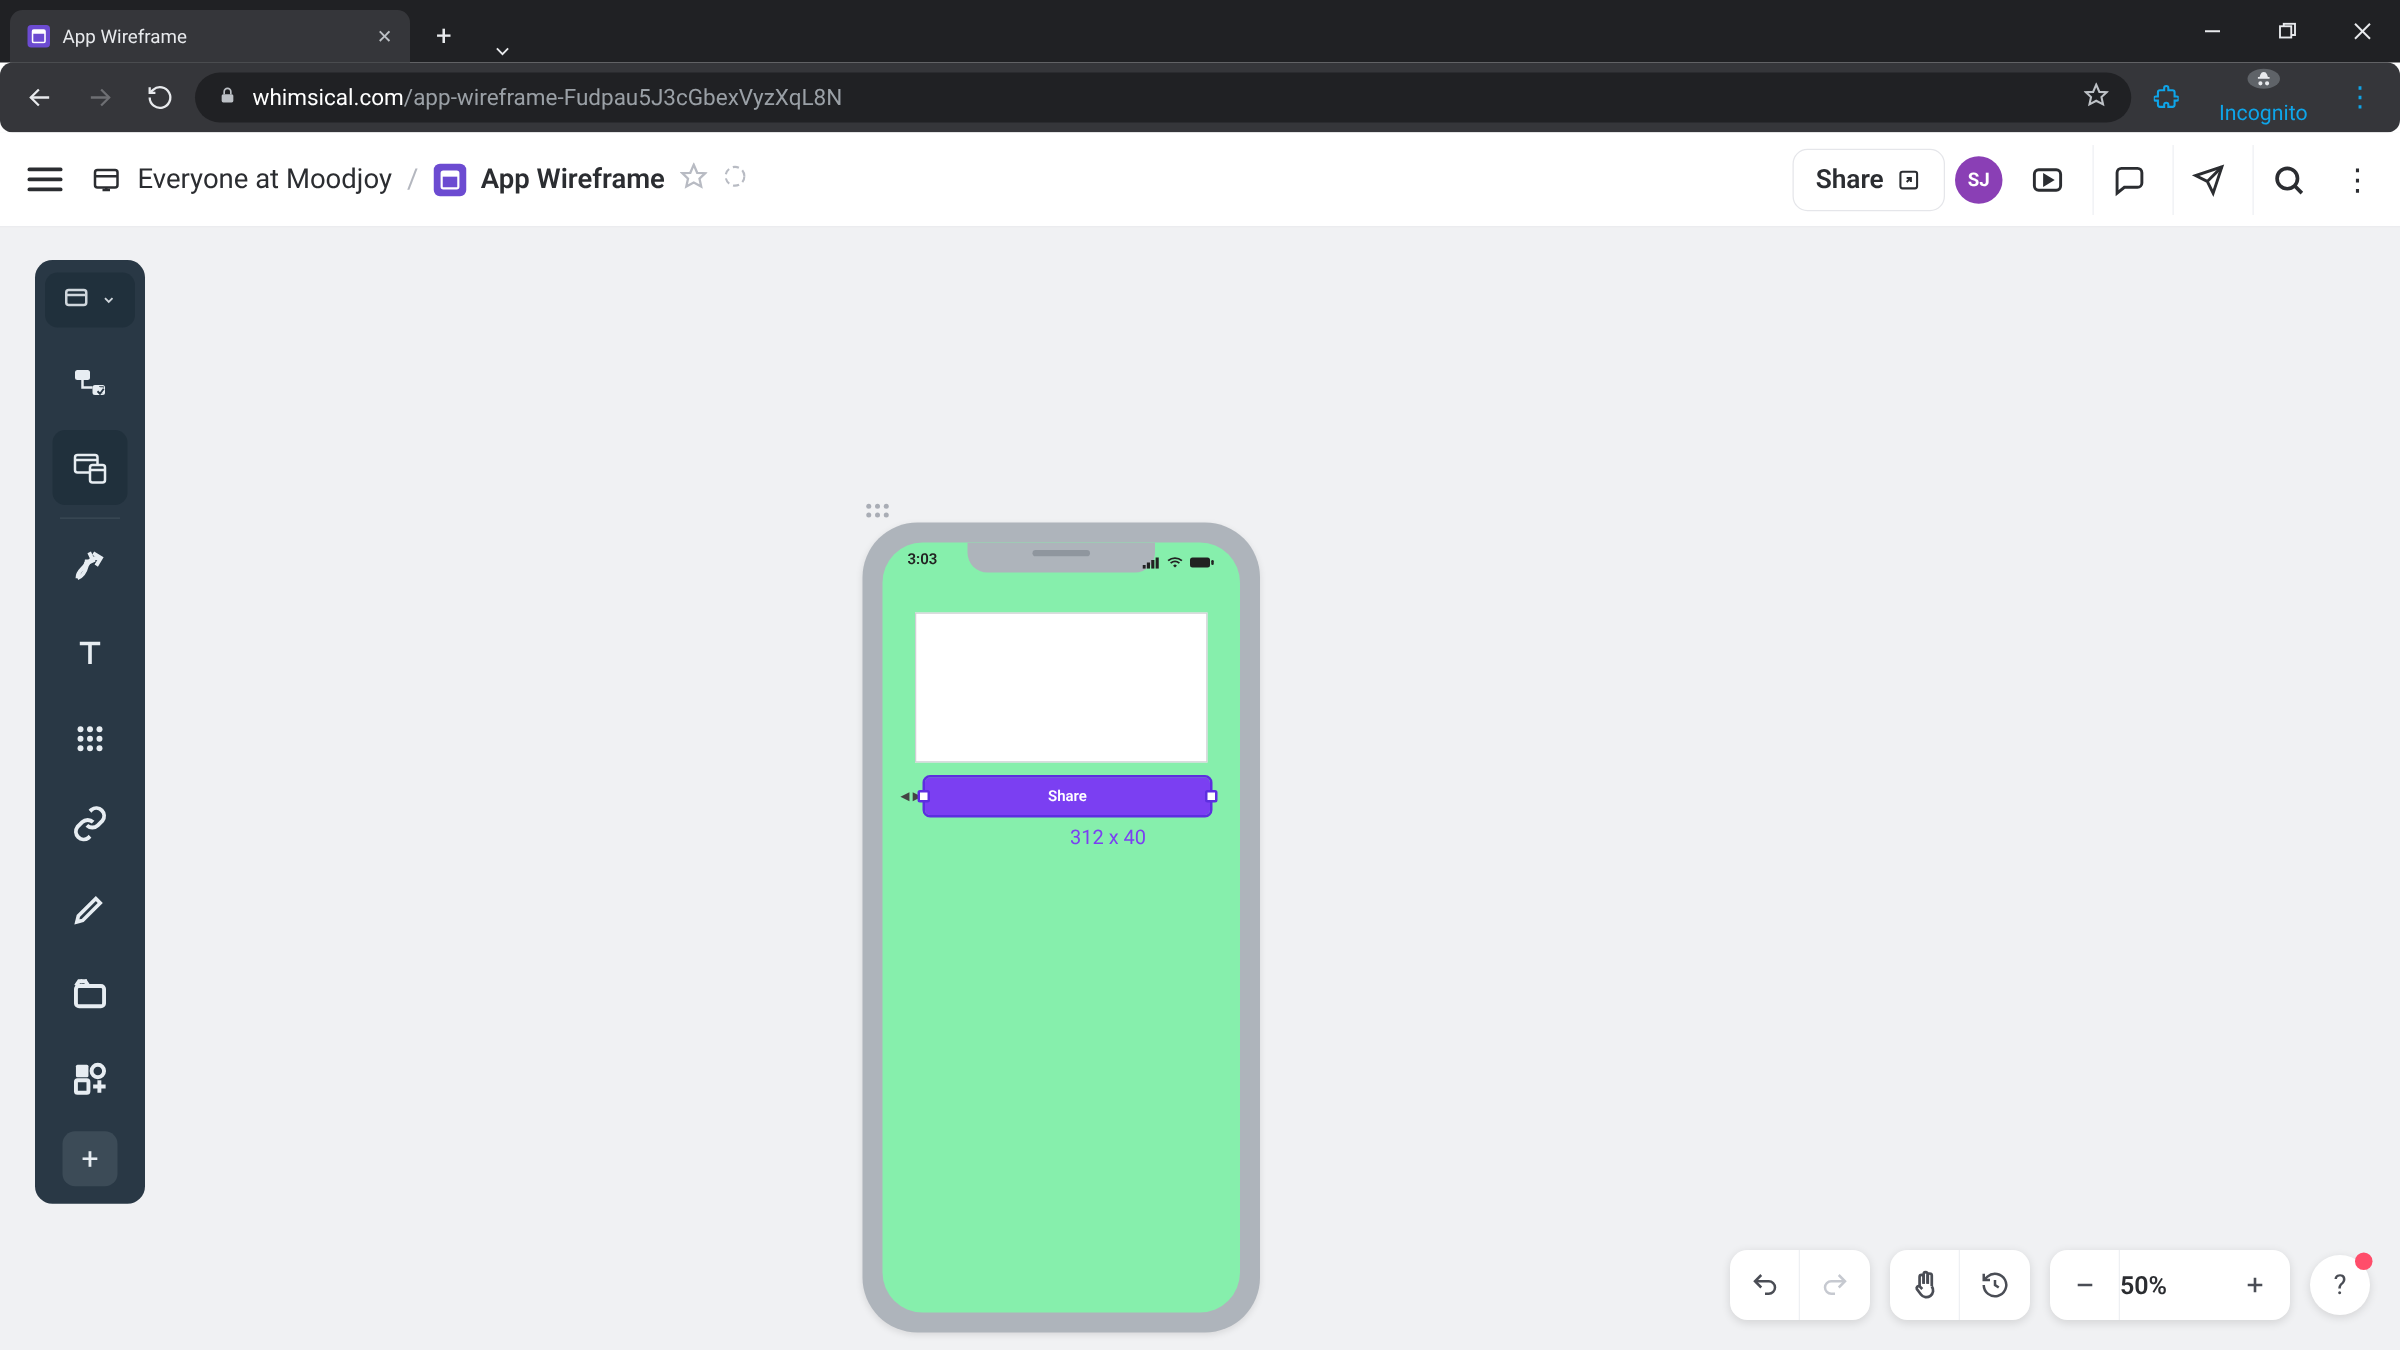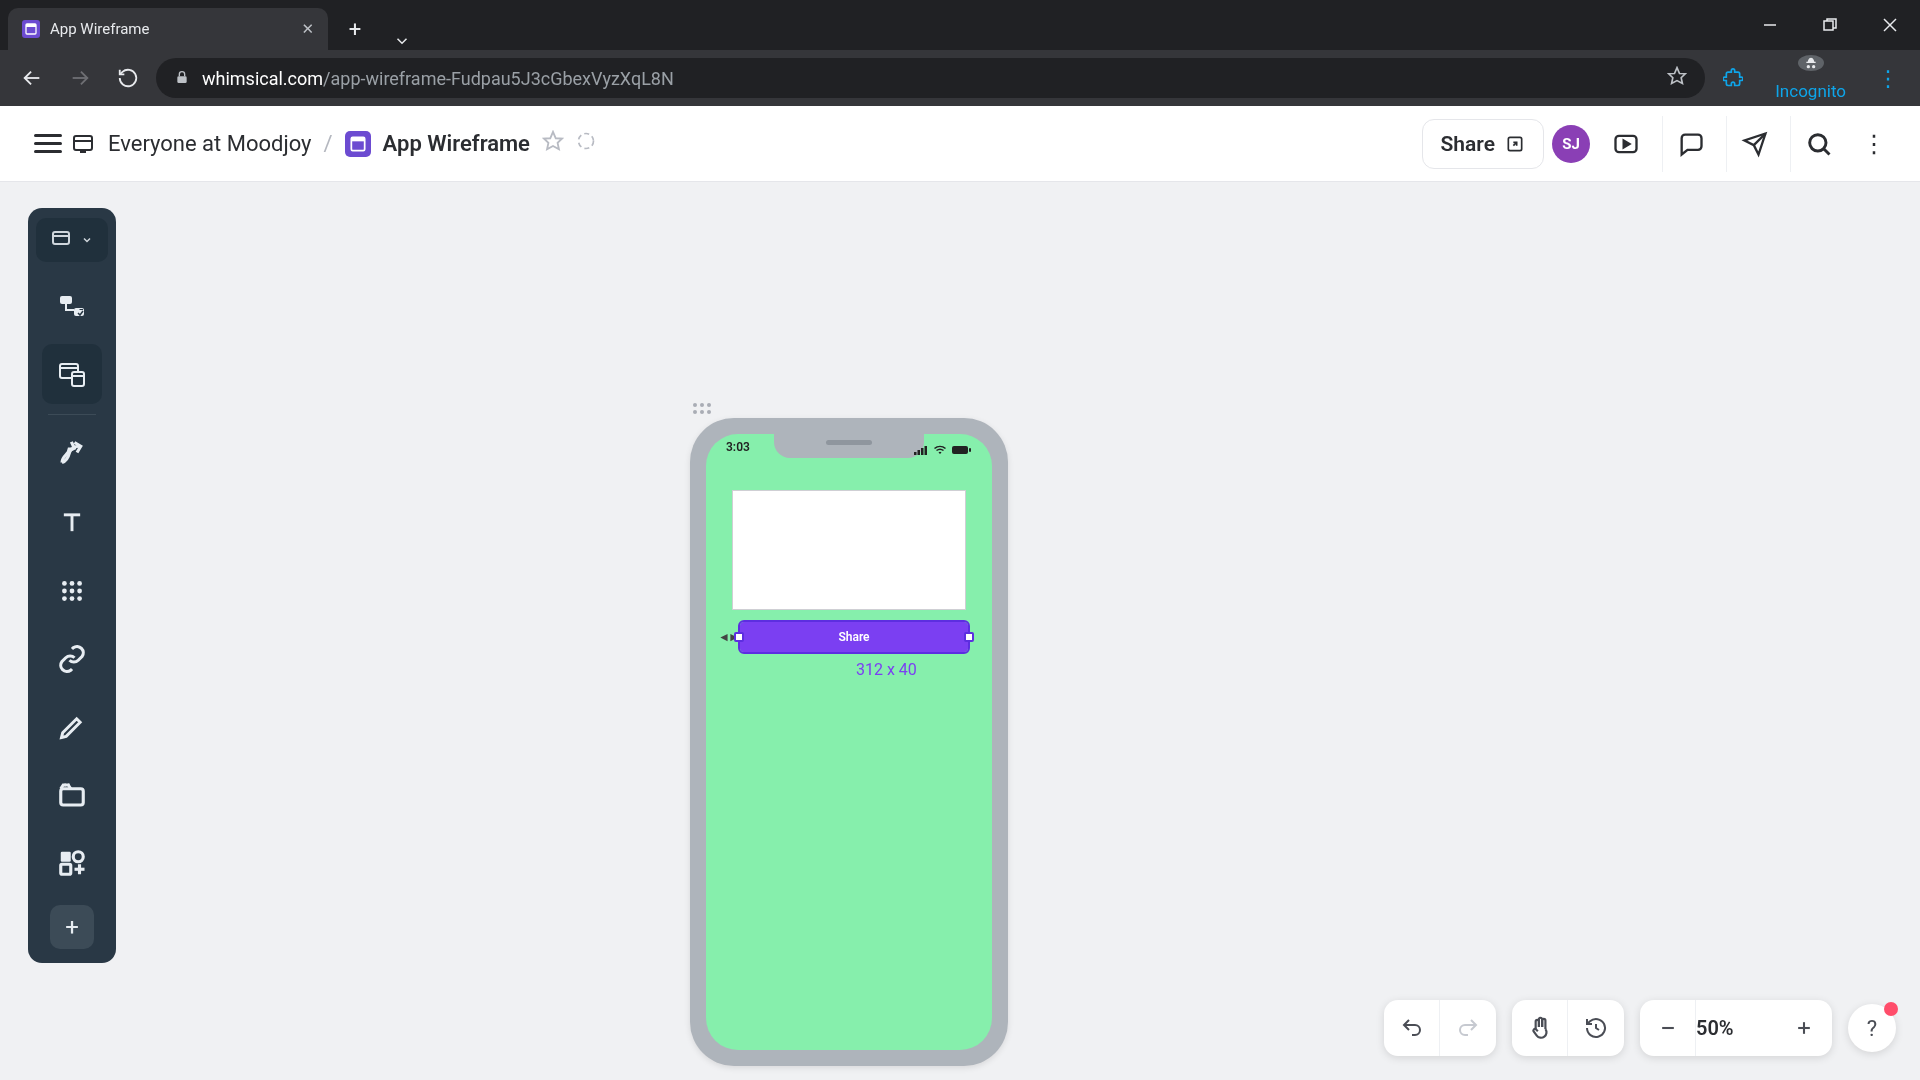--- a/index.html
+++ b/index.html
@@ -9,37 +9,37 @@
 .chrome-tabs { height:50px; background:#202124; display:flex; align-items:flex-end; }
 .tab { height:42px; width:320px; background:#35363a; border-radius:10px 10px 0 0; display:flex; align-items:center; padding:0 14px; gap:10px; color:#e8eaed; font-size:15px; margin-left:8px; }
 .tab .favicon { width:18px; height:18px; background:#6c4bd1; border-radius:3px; display:flex; align-items:center; justify-content:center; }
 .tab .favicon svg{width:12px;height:12px;}
 .tab .close-x { margin-left:auto; color:#bdc1c6; cursor:pointer; font-size:15px; }
 .new-tab { width:34px; height:34px; margin:0 0 4px 10px; display:flex; align-items:center; justify-content:center; color:#e8eaed; font-size:22px; cursor:pointer; }
 .win-controls { margin-left:auto; display:flex; height:50px; }
 .win-controls > div { width:60px; display:flex; align-items:center; justify-content:center; color:#e8eaed; cursor:pointer; }
 .caret-down{ width:60px; display:flex; align-items:center; justify-content:center; color:#e8eaed;}
 
-.chrome-toolbar { height:56px; background:#35363a; display:flex; align-items:center; padding:0 12px; gap:8px; }
+.chrome-toolbar { height:56px; background:#35363a; display:flex; align-items:center; padding:0 12px; gap:8px;border-radius:10px; }
 .nav-btn { width:40px; height:40px; display:flex; align-items:center; justify-content:center; color:#e8eaed; cursor:pointer; border-radius:50%; }
 .nav-btn.disabled{color:#6e6f73;}
 .omnibox { flex:1; height:40px; background:#202124; border-radius:20px; display:flex; align-items:center; padding:0 18px; gap:12px; color:#bdc1c6; font-size:18px; }
 .omnibox .lock{color:#bdc1c6;}
 .omnibox .url-host{color:#fff;}
 .omnibox .url-path{color:#9aa0a6;}
 .omnibox .star{margin-left:auto;color:#bdc1c6;cursor:pointer;}
 .ext-btn, .incognito-pill, .kebab { height:40px; display:flex; align-items:center; justify-content:center; color:#0ea5e9; cursor:pointer;flex-direction:column; }
 .ext-btn{width:40px;}
 .incognito-pill{ gap:10px; padding:0 14px; border-radius:20px; background:transparent; font-size:17px;}
 .incognito-hat{width:26px;height:26px;border-radius:50%;background:#5f6368;display:flex;align-items:center;justify-content:center;}
 .kebab{width:40px;font-size:22px;}
 
 
 .app-area{position:relative;height:974px;background:#f0f1f3;}
-.app-header{height:76px;background:#fff;border-bottom:1px solid #e5e6ea;display:flex;align-items:center;padding:0 26px;justify-content:space-between;}
+.app-header{height:76px;background:#fff;border-bottom:1px solid #e5e6ea;display:flex;align-items:center;padding:0 14px;gap:14px;justify-content:space-between;}
 .hamburger{width:44px;height:44px;display:flex;flex-direction:column;justify-content:center;gap:5px;cursor:pointer;padding:0 8px;}
 .hamburger span{height:3px;background:#2b2d31;border-radius:2px;}
 .crumb{display:flex;align-items:center;gap:12px;font-size:22px;color:#2b2d31;}
 .crumb .ws-ico{width:26px;height:26px;display:flex;align-items:center;justify-content:center;}
 .crumb .sep{color:#b4b7bf;}
 .crumb .doc-ico{width:26px;height:26px;background:#6c4bd1;border-radius:5px;display:flex;align-items:center;justify-content:center;}
 .crumb .doc-name{font-weight:600;}
 .crumb .star-outline,.crumb .sync{color:#b8bbc3;cursor:pointer;}
 .header-right{margin-left:auto;display:flex;align-items:center;gap:8px;}
 .share{display:flex;align-items:center;gap:10px;height:50px;padding:0 18px;border:1px solid #e5e6ea;border-radius:12px;font-size:21px;font-weight:600;color:#2b2d31;cursor:pointer;}

